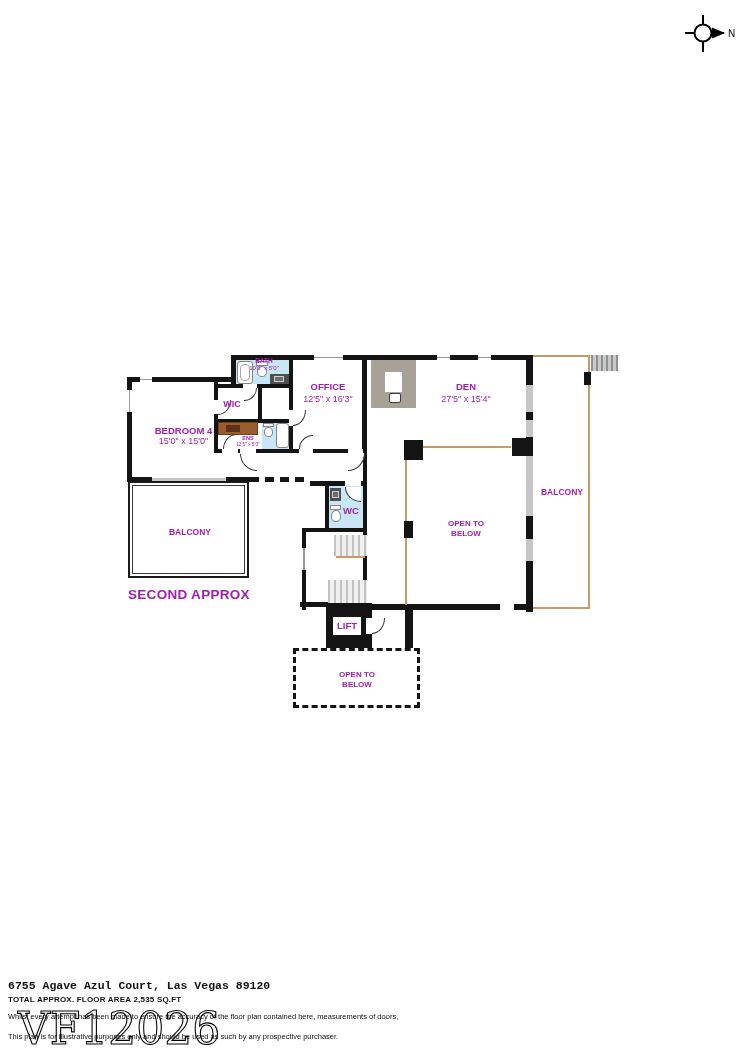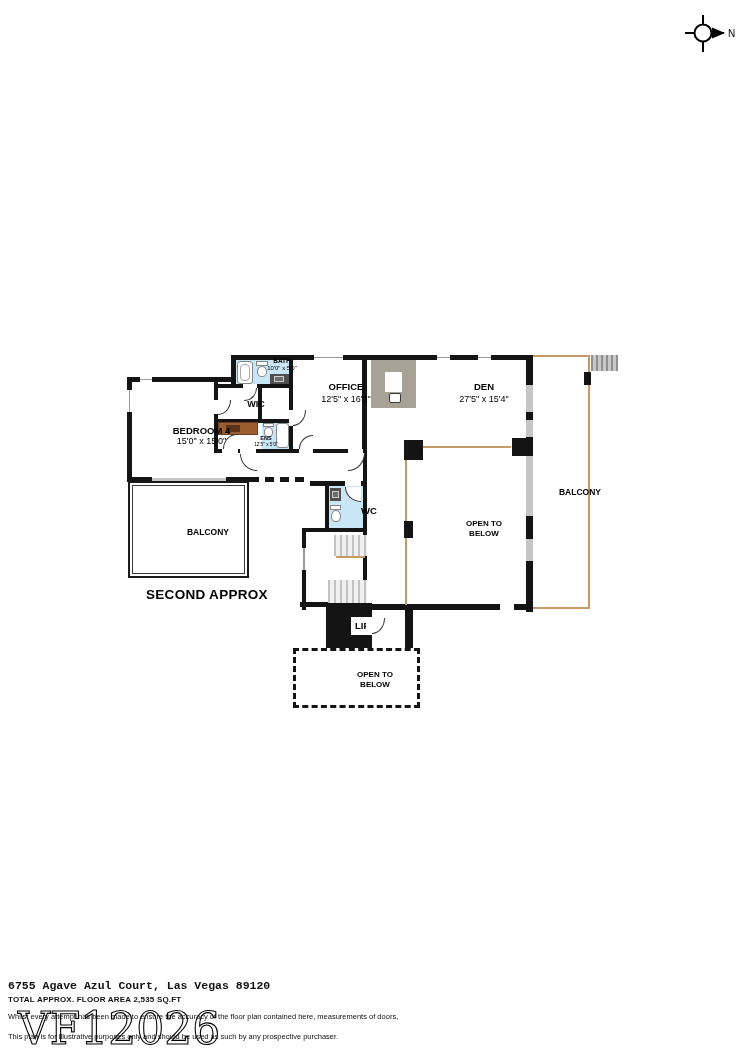--- a/index.html
+++ b/index.html
@@ -20,21 +20,21 @@
   .post{position:absolute;background:#141414;}
   .dbox{position:absolute;border:3px dashed #141414;box-sizing:border-box;background:#fff;}
   .bbox{position:absolute;border:2px solid #1a1a1a;box-sizing:border-box;}
   .bbox i{position:absolute;inset:2px;border:1px solid #3a3a3a;display:block;}
   .arc{position:absolute;background:#fff;box-sizing:border-box;}
   .arc.br{border-right:1px solid #333;border-bottom:1px solid #333;border-bottom-right-radius:100%;}
   .arc.bl{border-left:1px solid #333;border-bottom:1px solid #333;border-bottom-left-radius:100%;}
   .arc.tl{border-left:1px solid #333;border-top:1px solid #333;border-top-left-radius:100%;}
   .fix{position:absolute;background:#fff;border:1px solid #858585;box-sizing:border-box;}
   .dark{position:absolute;background:#4f4f4f;}
-  .lbl{position:absolute;text-align:center;color:#000000;line-height:1.2;margin-left:18px;}
+  .lbl{position:absolute;text-align:center;color:#a21caf;line-height:1.2;}
   .lbl .nm{font-weight:700;}
   .footer-text{position:absolute;left:8px;color:#111;}
   #watermark{position:absolute;left:16px;top:1002px;pointer-events:none;}
 </style>
 </head>
 <body>
 
 <div id="page">
 
   <svg style="position:absolute;left:678px;top:8px" width="62" height="50" viewBox="0 0 62 50">
@@ -159,21 +159,21 @@
     <div class="arc br" style="left:293px;top:410px;width:13px;height:16px;"></div>
     <div class="arc tl" style="left:299px;top:435px;width:14px;height:14px;"></div>
     <div class="arc br" style="left:348px;top:453px;width:17px;height:18px;"></div>
     <div class="arc bl" style="left:345px;top:487px;width:16px;height:15px;"></div>
     <div class="arc br" style="left:372px;top:618px;width:13px;height:16px;"></div>
 
     <div class="lbl" style="left:131px;top:425px;width:105px;font-size:9.5px;">
       <div class="nm" style="font-weight:600;">BEDROOM 4</div>
       <div style="font-size:9px;">15'0" x 15'0"</div>
     </div>
-    <div class="lbl" style="left:222px;top:399px;width:32px;font-size:9px;font-weight:600;">
+    <div class="lbl" style="left:216px;top:399px;width:32px;font-size:9px;font-weight:600;">
       <div>WIC</div>
     </div>
     <div class="lbl" style="left:241px;top:357px;width:46px;">
       <div style="font-size:6.5px;font-weight:700;">BATH</div>
       <div style="font-size:6px;">10'0" x 5'0"</div>
     </div>
     <div class="lbl" style="left:232px;top:435px;width:32px;">
       <div style="font-size:5.5px;font-weight:700;">ENS</div>
       <div style="font-size:4.8px;">12'5" x 5'0"</div>
     </div>

